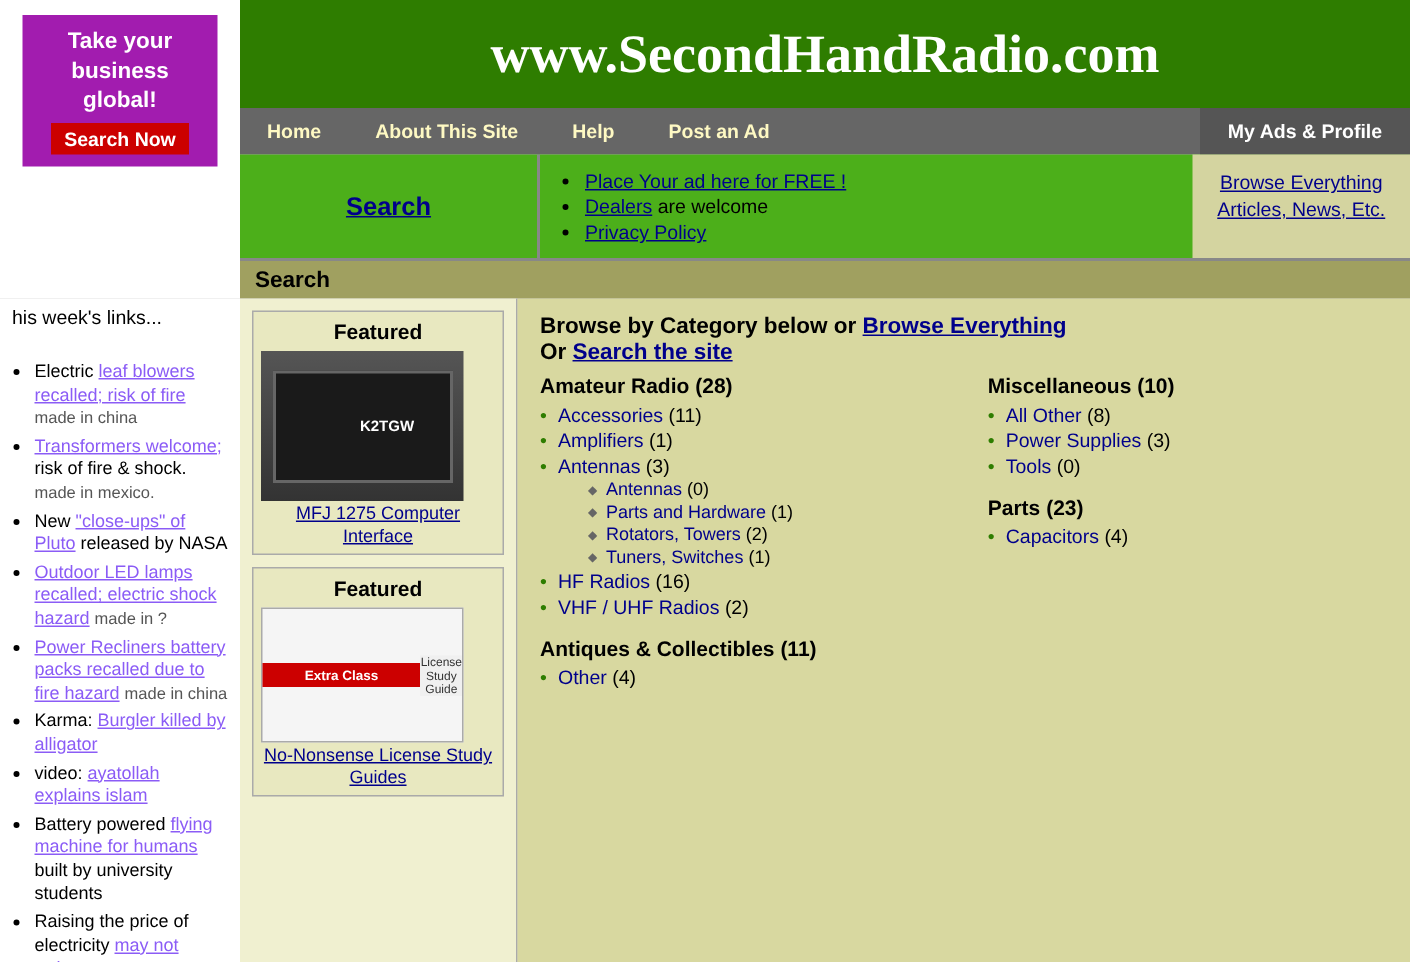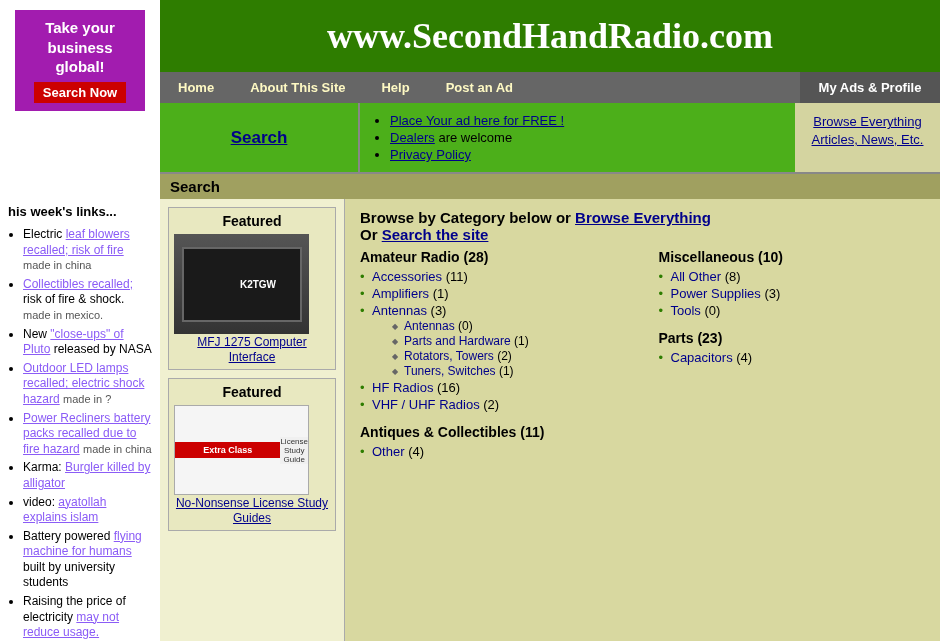--- a/index.html
+++ b/index.html
@@ -39,21 +39,21 @@
     .browse-cell a { color: #00008b; text-decoration: underline; display: block; margin: 3px 0; }
 
     
     .search-label-bar { background: #a0a060; padding: 4px 10px; font-weight: bold; font-size: 15px; color: #000; }
 
     
     .lower-row { display: flex; }
 
     
     .sidebar-lower { width: 160px; min-width: 160px; background: #fff; padding: 5px 8px; font-size: 12px; }
-    .sidebar-lower .week-links { font-weight: bold; font-size: 13px; margin-bottom: 8px; }
+    .sidebar-lower .week-links { font-weight: normal; font-size: 13px; margin-bottom: 21px; }
     .sidebar-lower ul { list-style: disc; padding-left: 15px; }
     .sidebar-lower li { margin: 3px 0; line-height: 1.3; }
     .sidebar-lower a { color: #8b5cf6; text-decoration: underline; }
     .sidebar-lower .small-gray { color: #555; font-size: 11px; }
 
     
     .featured-col { width: 185px; min-width: 185px; background: #f0f0d0; border-right: 1px solid #aaa; }
     .featured-box { background: #e8e8c0; border: 1px solid #aaa; margin: 8px; padding: 5px; text-align: center; }
     .featured-box .feat-title { font-weight: bold; font-size: 14px; margin-bottom: 5px; }
     .featured-box a { color: #00008b; text-decoration: underline; font-size: 12px; }
@@ -142,21 +142,21 @@
   </div>
 
   <div class="lower-row">
 
     <div class="sidebar-lower">
       <div class="week-links">
         <span>his week's links...</span>
       </div>
       <ul>
         <li>Electric <a>leaf blowers recalled; risk of fire</a> <span class="small-gray">made in china</span></li>
-        <li><a>Collectibles recalled;</a> risk of fire &amp; shock. <span class="small-gray">made in mexico.</span></li>
+        <li><a>Transformers welcome;</a> risk of fire &amp; shock. <span class="small-gray">made in mexico.</span></li>
         <li>New <a>"close-ups" of Pluto</a> released by NASA</li>
         <li><a>Outdoor LED lamps recalled; electric shock hazard</a> <span class="small-gray">made in ?</span></li>
         <li><a>Power Recliners battery packs recalled due to fire hazard</a> <span class="small-gray">made in china</span></li>
         <li>Karma: <a>Burgler killed by alligator</a></li>
         <li>video: <a>ayatollah explains islam</a></li>
         <li>Battery powered <a>flying machine for humans</a> built by university students</li>
         <li>Raising the price of electricity <a>may not reduce usage.</a></li>
         <li><a>Harbor Freight recalls 1,700,000 18volt drills.</a> </li>
       </ul>
     </div>

